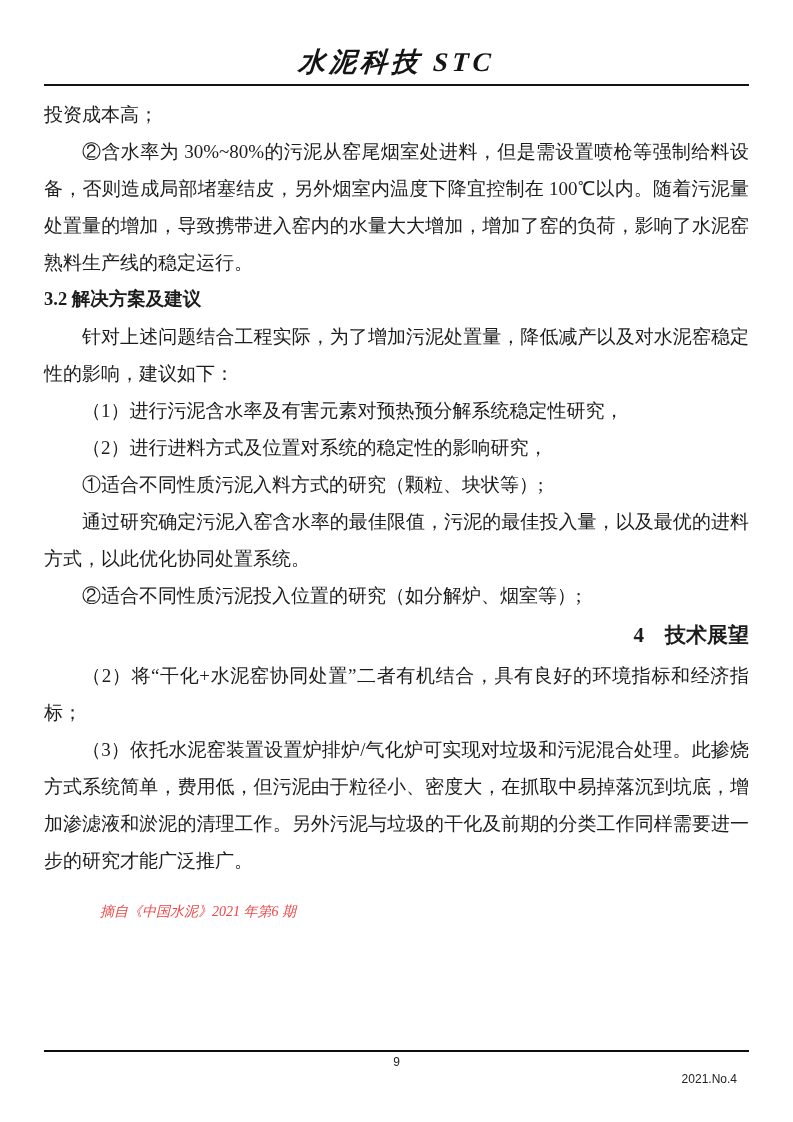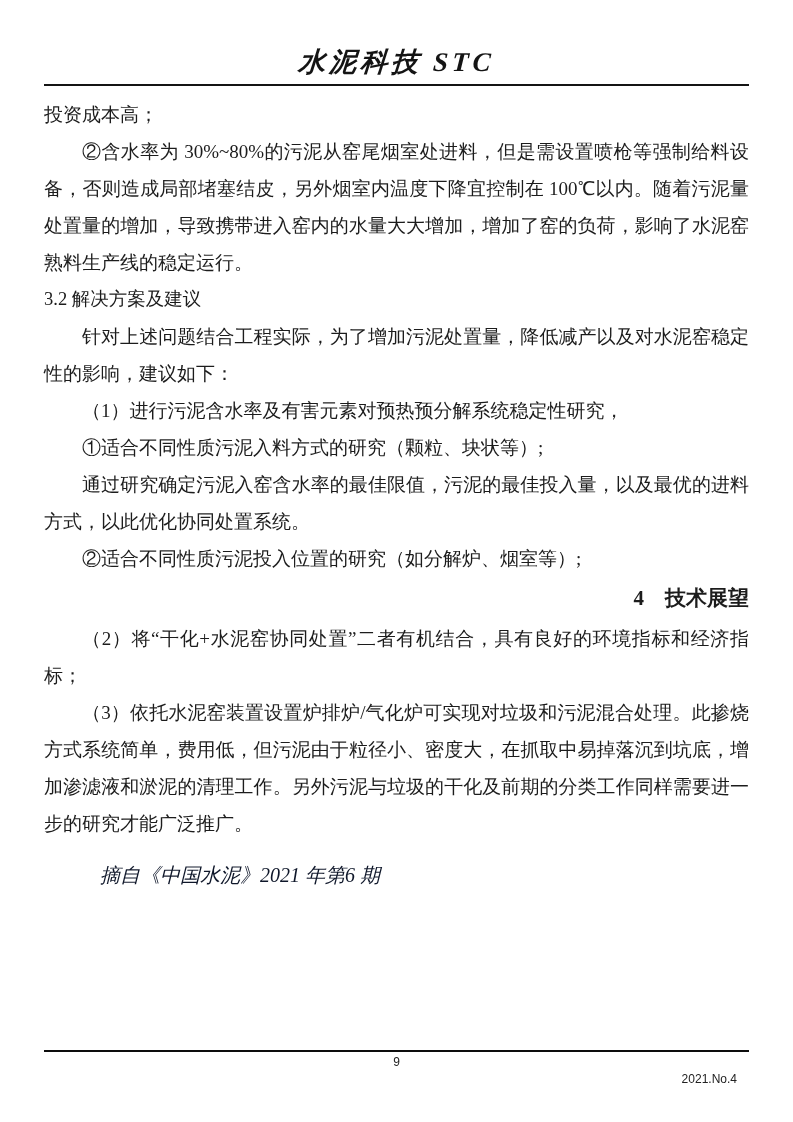--- a/index.html
+++ b/index.html
@@ -37,38 +37,38 @@
   .doc-body p {
     margin: 0;
     font-size: 19px;
     line-height: 37px;
     text-align: justify;
     text-justify: inter-character;
     color: #1c1c1c;
   }
   .doc-body p.indent { text-indent: 38px; }
   .doc-body p.heading2 {
-    font-weight: normal;
+    font-weight: bold;
     font-size: 18.5px;
     text-align: left;
   }
   .doc-body p.heading1 {
     font-weight: bold;
     font-size: 21px;
     line-height: 40px;
     text-align: right;
     margin: 1px 0 2px 0;
   }
   .source-note {
     margin: 0;
     padding: 18px 0 0 56px;
-    font-size: 20px;
+    font-size: 14px;
     font-style: italic;
     line-height: 30px;
-    color: #0f172a;
+    color: #ef4444;
   }
   
   .footer {
     position: absolute;
     left: 44px;
     right: 44px;
     top: 1050px;
     border-top: 2.5px solid #0d0d0d;
   }
   .footer-row {
@@ -97,20 +97,21 @@
     <div class="journal-title">水泥科技 STC</div>
   </div>
 
   <div class="doc-body">
 
   <p class="">投资成本高；</p>
       <p class=" indent">②含水率为 30%~80%的污泥从窑尾烟室处进料，但是需设置喷枪等强制给料设备，否则造成局部堵塞结皮，另外烟室内温度下降宜控制在 100℃以内。随着污泥量处置量的增加，导致携带进入窑内的水量大大增加，增加了窑的负荷，影响了水泥窑熟料生产线的稳定运行。</p>
       <p class="heading2">3.2 解决方案及建议</p>
       <p class=" indent">针对上述问题结合工程实际，为了增加污泥处置量，降低减产以及对水泥窑稳定性的影响，建议如下：</p>
       <p class=" indent">（1）进行污泥含水率及有害元素对预热预分解系统稳定性研究，</p>
+      <p class=" indent">（2）进行进料方式及位置对系统的稳定性的影响研究，</p>
       <p class=" indent">①适合不同性质污泥入料方式的研究（颗粒、块状等）;</p>
       <p class=" indent">通过研究确定污泥入窑含水率的最佳限值，污泥的最佳投入量，以及最优的进料方式，以此优化协同处置系统。</p>
       <p class=" indent">②适合不同性质污泥投入位置的研究（如分解炉、烟室等）;</p>
       <p class="heading1">4　技术展望</p>
       <p class=" indent">（2）将“干化+水泥窑协同处置”二者有机结合，具有良好的环境指标和经济指标；</p>
       <p class=" indent">（3）依托水泥窑装置设置炉排炉/气化炉可实现对垃圾和污泥混合处理。此掺烧方式系统简单，费用低，但污泥由于粒径小、密度大，在抓取中易掉落沉到坑底，增加渗滤液和淤泥的清理工作。另外污泥与垃圾的干化及前期的分类工作同样需要进一步的研究才能广泛推广。</p>
     </div>
 
   <p class="source-note" style="margin:0 44px;">摘自《中国水泥》2021 年第6 期</p>
 

